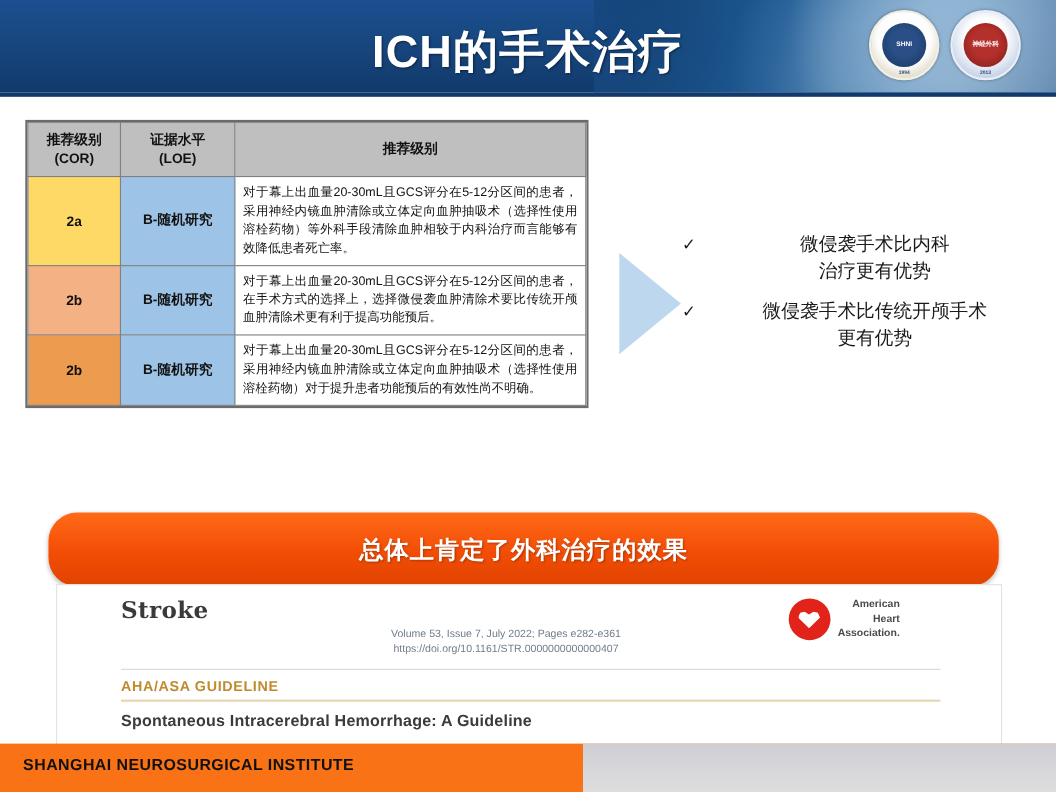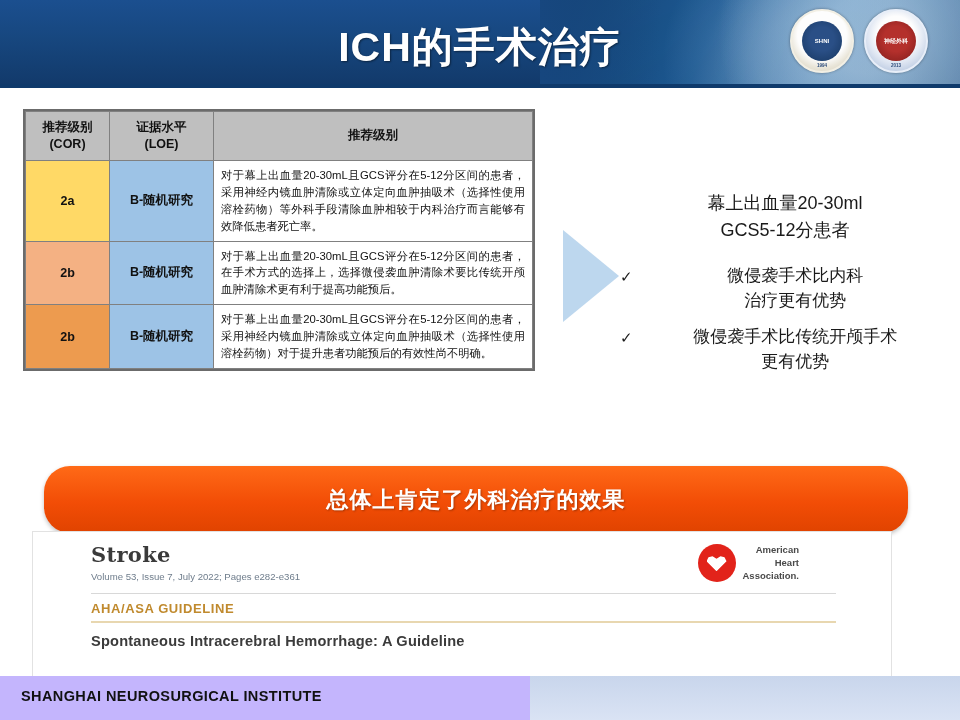--- a/index.html
+++ b/index.html
@@ -135,29 +135,29 @@
     box-shadow: 0 2px 4px rgba(0,0,0,.25);
     display: flex; align-items: center; justify-content: center;
   }
   .banner-text {
     color: #ffffff; font-size: 22px; font-weight: bold; letter-spacing: 1px;
     text-shadow: 1px 1px 2px rgba(0,0,0,.3);
   }
 
   
   .journal {
-    position: absolute; left: 32px; top: 531px; width: 860px; height: 168px;
+    position: absolute; left: 51px; top: 531px; width: 860px; height: 168px;
     background: #ffffff; border: 1px solid #e2e2e2; overflow: hidden;
   }
   .journal-inner { position: absolute; left: 58px; top: 10px; width: 700px; }
   .j-title {
     font-family: "DejaVu Serif", serif;
     font-size: 21px; font-weight: bold; color: #3a3a3a; letter-spacing: .3px;
   }
-  .j-meta { font-size: 9.6px; color: #6f7d8c; line-height: 1.5; margin-top: 3px; }
+  .j-meta { font-size: 9.6px; color: #6f7d8c; line-height: 1.5; margin-top: 3px; text-align: center; }
   .j-rule { height: 1px; background: #d8d8d8; margin: 9px 0 7px; width: 745px; }
   .j-kicker {
     font-size: 13px; color: #c08a2e; font-weight: bold; letter-spacing: .6px;
   }
   .j-kicker-rule { height: 2px; background: #e8d7b0; margin: 5px 0 8px; width: 745px; }
   .j-heading {
     font-size: 14.6px; font-weight: bold; color: #3b3b3b; line-height: 1.45;
     letter-spacing: .2px;
   }
   .aha-logo { position: absolute; right: 92px; top: 12px; display: flex; align-items: center; gap: 7px; }
@@ -168,21 +168,21 @@
   .aha-mark:before {
     content: ""; position: absolute; left: 9px; top: 11px; width: 20px; height: 16px;
     background: #ffffff;
     clip-path: polygon(50% 100%, 0 38%, 10% 12%, 30% 6%, 50% 22%, 70% 6%, 90% 12%, 100% 38%);
   }
   .aha-text { font-size: 9.5px; color: #4a4a4a; line-height: 1.35; font-weight: bold; text-align: right; }
 
   
   .footer {
     position: absolute; left: 0; top: 676px; width: 960px; height: 44px;
-    background: #c4b5fd;
+    background: #f97316;
   }
   .footer-band {
     position: absolute; left: 530px; top: 0; width: 430px; height: 44px;
     background: linear-gradient(180deg, #c9d9ea 0%, #dce8f3 100%);
     opacity: .9;
   }
   .footer-text {
     position: absolute; left: 21px; top: 12px;
     font-size: 14.5px; font-weight: bold; color: #111; letter-spacing: .4px;
   }
@@ -241,24 +241,20 @@
         <td class="cell-loe">B-随机研究</td>
         <td class="cell-rec">对于幕上出血量20-30mL且GCS评分在5-12分区间的患者，采用神经内镜血肿清除或立体定向血肿抽吸术（选择性使用溶栓药物）对于提升患者功能预后的有效性尚不明确。</td>
       </tr>
     </tbody>
   </table>
 </div>
 
 <div class="arrow"></div>
 
 <div class="right-block">
-  <div class="rb-head">
-    <div>幕上出血量20-30ml</div>
-    <div>GCS5-12分患者</div>
-  </div>
   <div class="rb-bullets">
     <div class="rb-bullet">
       <span class="rb-check">✓</span>
       <span class="rb-text">
         <span>微侵袭手术比内科</span><br>
         <span>治疗更有优势</span>
       </span>
     </div>
     <div class="rb-bullet">
       <span class="rb-check">✓</span>
@@ -272,20 +268,21 @@
 
 <div class="banner">
   <span class="banner-text">总体上肯定了外科治疗的效果</span>
 </div>
 
 <div class="journal">
   <div class="journal-inner">
     <div class="j-title">Stroke</div>
     <div class="j-meta">
       <div>Volume 53, Issue 7, July 2022; Pages e282-e361</div>
+      <div>https://doi.org/10.1161/STR.0000000000000407</div>
     </div>
     <div class="j-rule"></div>
     <div class="j-kicker">AHA/ASA GUIDELINE</div>
     <div class="j-kicker-rule"></div>
     <div class="j-heading">
       <div>Spontaneous Intracerebral Hemorrhage: A Guideline</div>
 
     </div>
   </div>
   <div class="aha-logo">

